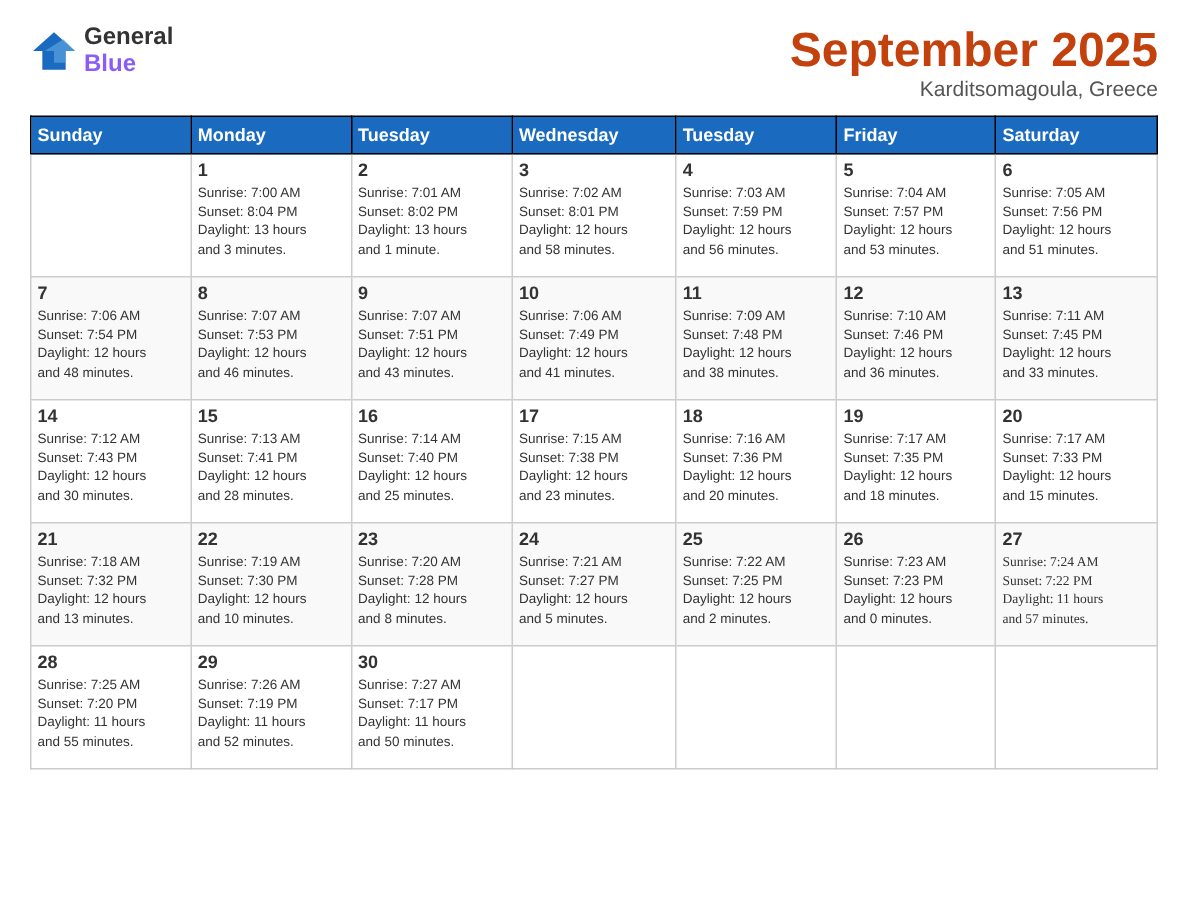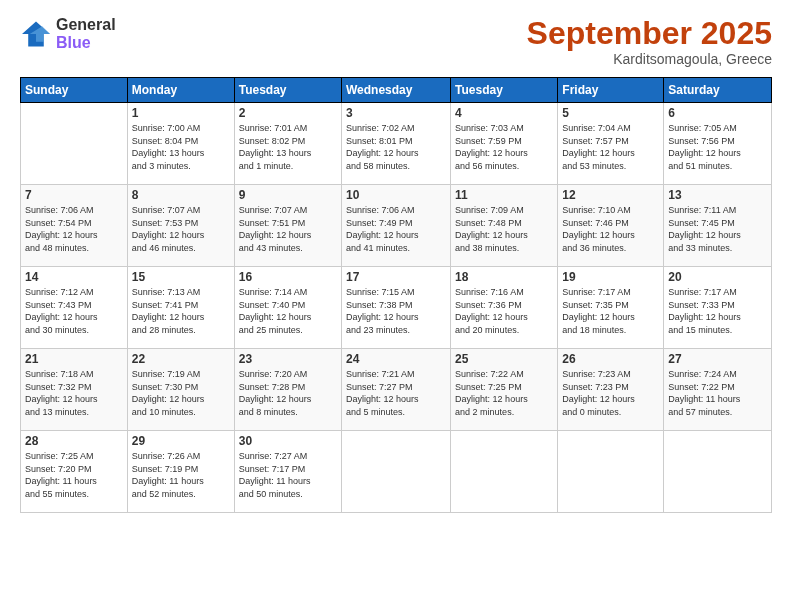--- a/index.html
+++ b/index.html
@@ -319,21 +319,21 @@
           </td>
           <td>
             <span class="day-number">26</span>
             <div class="day-info" style="white-space: pre-line;">Sunrise: 7:23 AM
 Sunset: 7:23 PM
 Daylight: 12 hours
 and 0 minutes.</div>
           </td>
           <td>
             <span class="day-number">27</span>
-            <div class="day-info" style="white-space: pre-line;">Sunrise: 7:24 AM
+            <div class="day-info" style="white-space: pre-line; font-family: Liberation Serif, serif;">Sunrise: 7:24 AM
 Sunset: 7:22 PM
 Daylight: 11 hours
 and 57 minutes.</div>
           </td>
         </tr>
         <tr>
           <td>
             <span class="day-number">28</span>
             <div class="day-info" style="white-space: pre-line;">Sunrise: 7:25 AM
 Sunset: 7:20 PM

